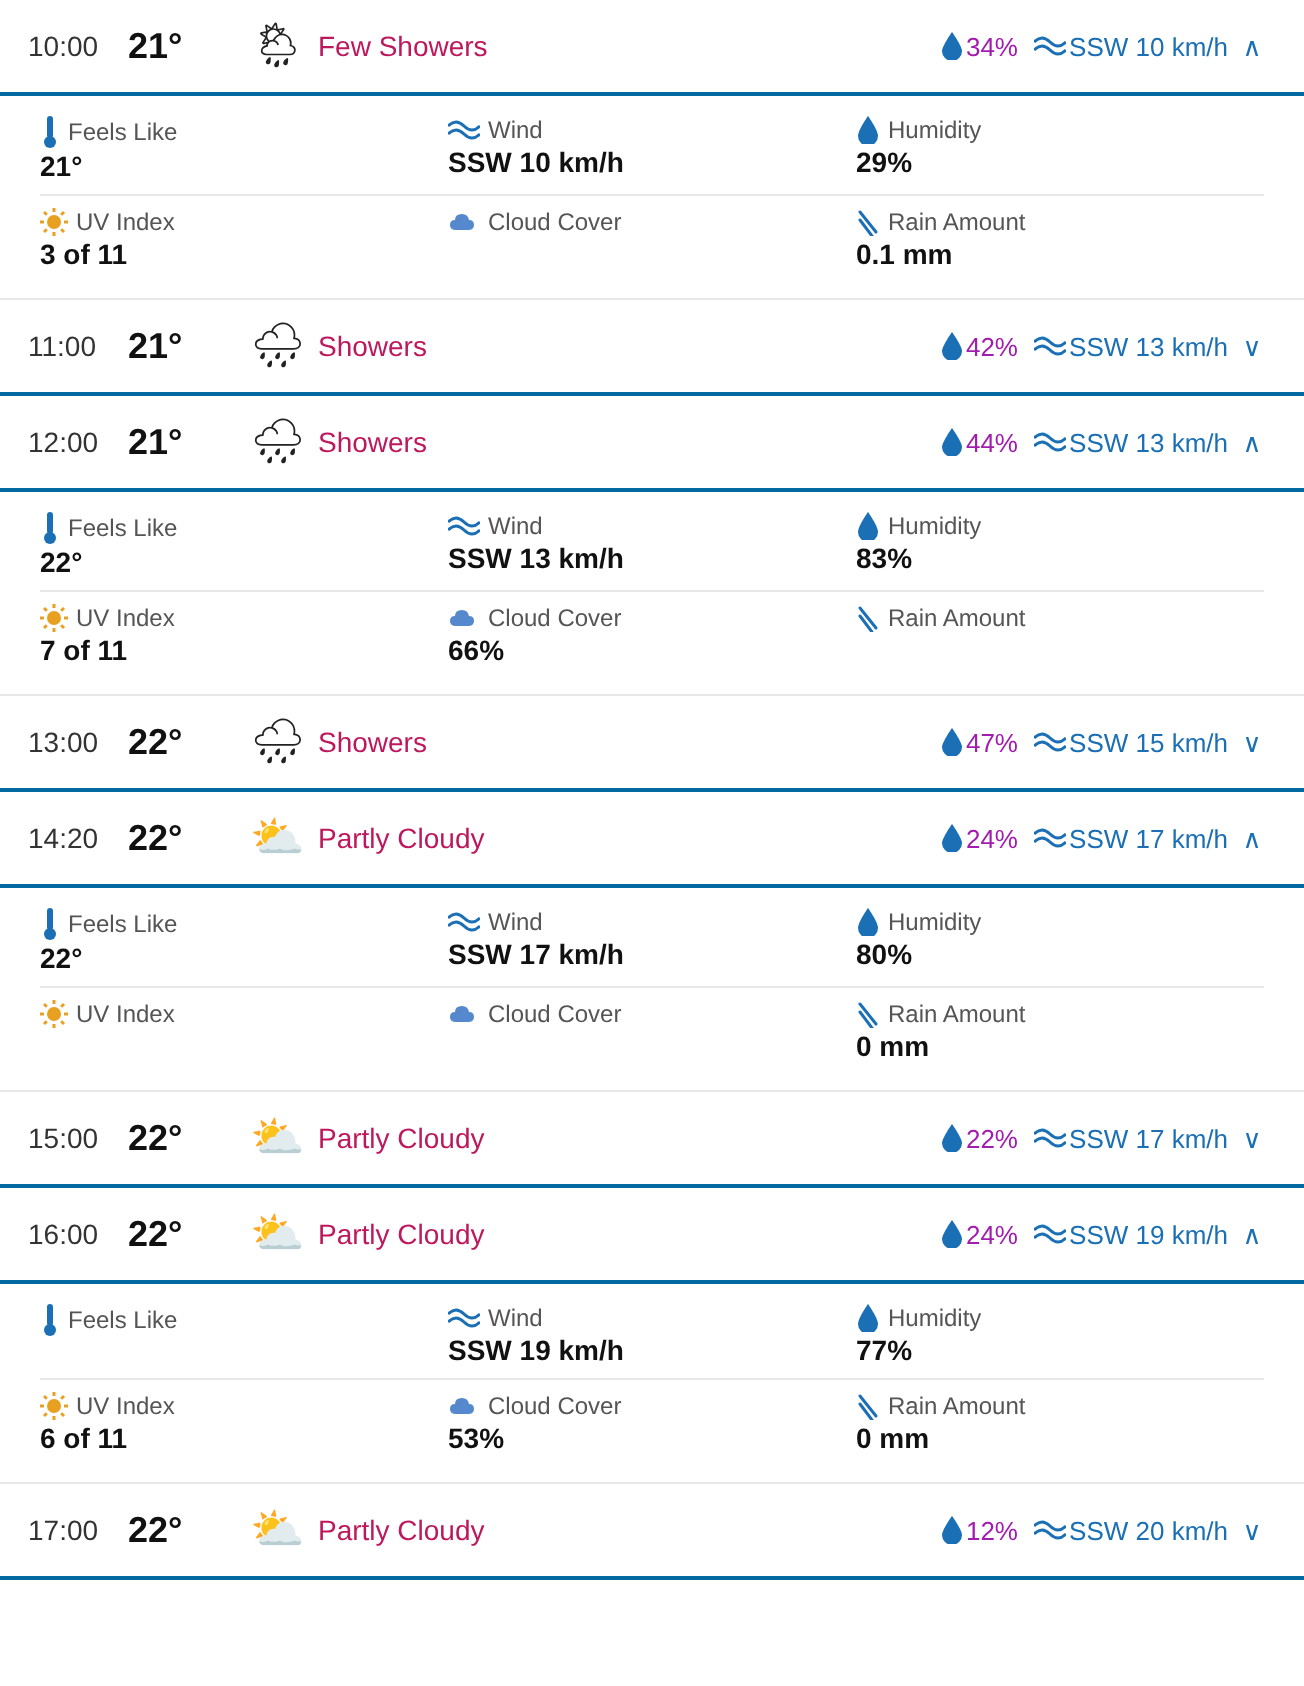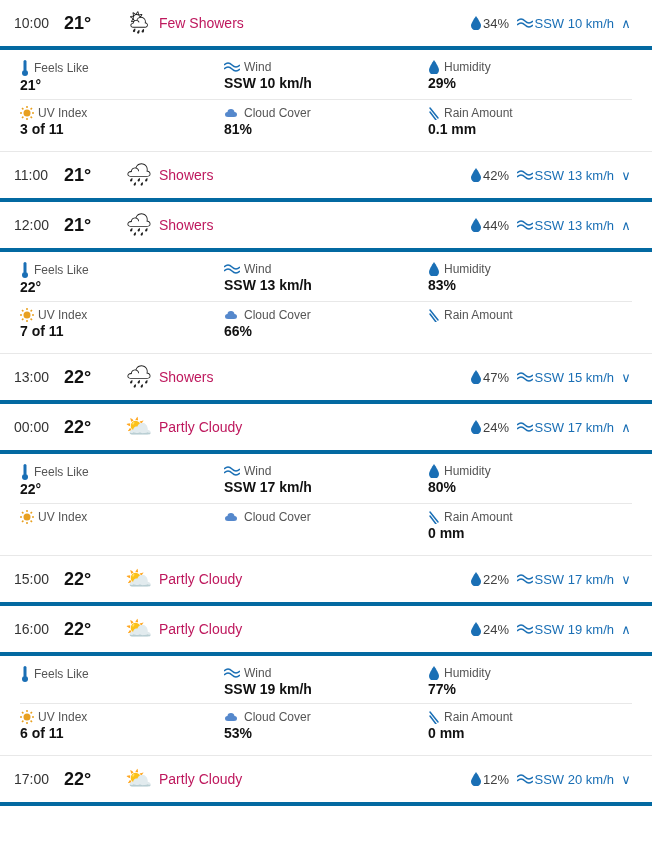--- a/index.html
+++ b/index.html
@@ -7,21 +7,21 @@
       font-family: Arial, sans-serif;
       background: #fff;
       color: #222;
       font-size: 14px;
       width: 652px;
     }
     .weather-row {
       display: flex;
       align-items: center;
       padding: 10px 14px;
-      border-bottom: 4px solid #0369a1;
+      border-bottom: 2px solid #0369a1;
       min-height: 44px;
     }
     .weather-row .time {
       width: 50px;
       font-size: 14px;
       color: #333;
     }
     .weather-row .temp {
       width: 55px;
       font-size: 18px;
@@ -34,21 +34,21 @@
       text-align: center;
     }
     .weather-row .condition {
       flex: 1;
       font-size: 14px;
       color: #be185d;
     }
     .weather-row .precip {
       width: 60px;
       font-size: 13px;
-      color: #404040;
+      color: #a21caf;
       text-align: right;
       display: flex;
       align-items: center;
       gap: 2px;
       justify-content: flex-end;
     }
     .weather-row .wind {
       width: 105px;
       font-size: 13px;
       color: #1a6fb5;
@@ -170,21 +170,20 @@
           </div>
           <div class="value">3 of 11</div>
         </div>
         <div class="detail-item">
           <div class="label">
             <svg width="16" height="12" viewBox="0 0 16 12">
               <path d="M4 10 Q1 10 1 7.5 Q1 5 3.5 5 Q3.5 2 7 2 Q10 2 10.5 5 Q13 5 13 7.5 Q13 10 10 10Z" fill="#5588cc"></path>
             </svg>
             Cloud Cover
           </div>
-          <div class="value">81%</div>
         </div>
         <div class="detail-item">
           <div class="label">
             <svg width="12" height="14" viewBox="0 0 12 14">
               <line x1="2" y1="2" x2="10" y2="12" stroke="#1a6fb5" stroke-width="1.5" stroke-linecap="round"></line>
               <line x1="2" y1="6" x2="8" y2="14" stroke="#1a6fb5" stroke-width="1.5" stroke-linecap="round"></line>
             </svg>
             Rain Amount
           </div>
           <div class="value">0.1 mm</div>
@@ -316,21 +315,21 @@
     <span class="wind">
       <svg width="16" height="12" viewBox="0 0 16 12">
         <path d="M0 4 Q4 0 8 4 Q12 8 16 4" stroke="#1a6fb5" stroke-width="1.5" fill="none"></path>
         <path d="M0 8 Q4 4 8 8 Q12 12 16 8" stroke="#1a6fb5" stroke-width="1.5" fill="none"></path>
       </svg>
       SSW 15 km/h
     </span>
     <span class="chevron">∨</span>
   </div>
     <div class="weather-row">
-    <span class="time">00:00</span>
+    <span class="time">14:20</span>
     <span class="temp">22°</span>
     <span class="icon">⛅</span>
     <span class="condition">Partly Cloudy</span>
     <span class="precip">
       <svg width="10" height="14" viewBox="0 0 10 14">
         <path d="M5 0 C5 0 0 7 0 9.5 A5 5 0 0 0 10 9.5 C10 7 5 0 5 0Z" fill="#1a6fb5"></path>
       </svg>
       24%
     </span>
     <span class="wind">

